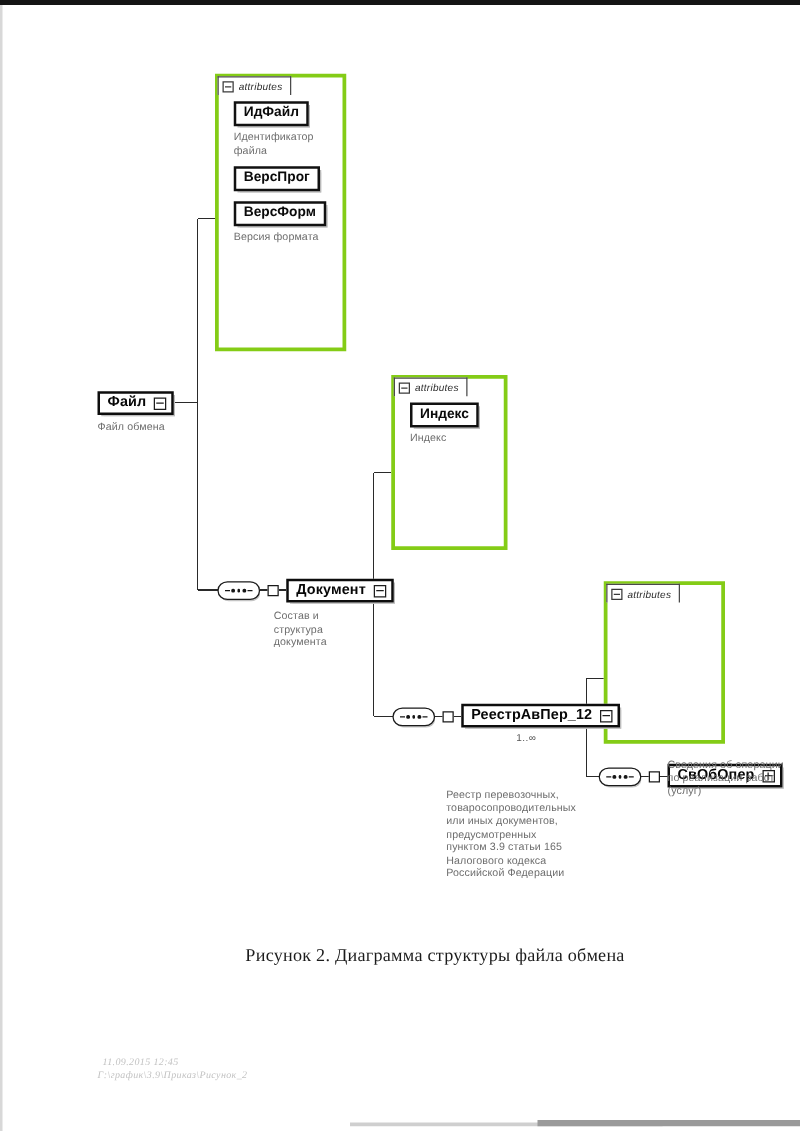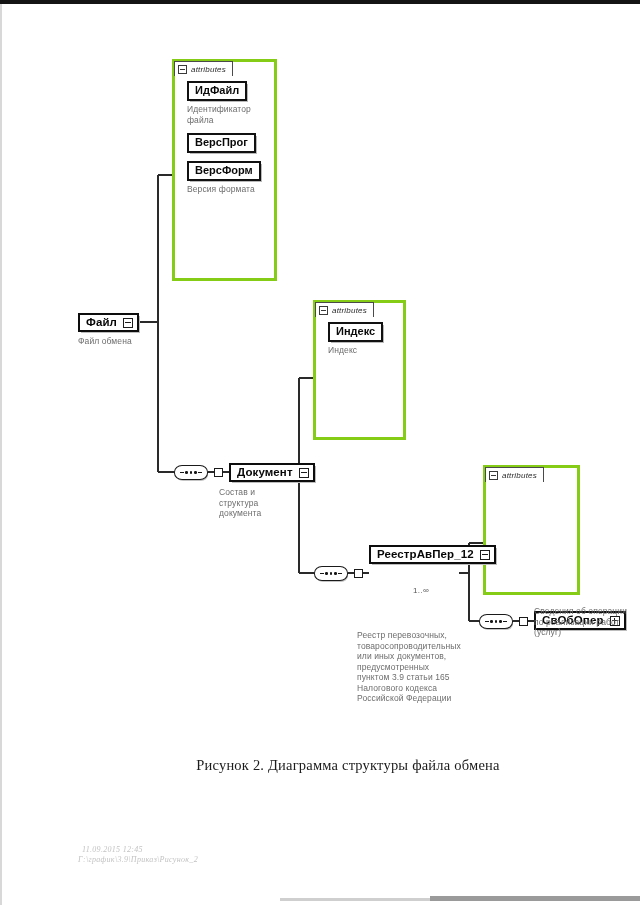--- a/index.html
+++ b/index.html
@@ -362,21 +362,21 @@
 
   <div class="seq" style="left:314px; top:566px;">
     <span class="seq-dots">
         <i></i>
         <i></i>
         <i></i>
       </span>
   </div>
   <div class="seq-stub" style="left:354px; top:569px;"></div>
 
-  <div class="node" style="left:369px; top:545px;">
+  <div class="node" style="left:369px; top:563px;">
     <div class="node-box">
       <span class="node-label">РеестрАвПер_12</span>
       <span class="node-toggle"></span>
     </div>
   </div>
   <div class="node-cardinality" style="left:413px; top:586px;">1..∞</div>
   <div class="node-caption" style="left:357px; top:630px; width:104px;">Реестр перевозочных, товаросопроводительных или иных документов, предусмотренных пунктом 3.9 статьи 165 Налогового кодекса Российской Федерации</div>
 
   <div class="seq" style="left:479px; top:614px;">
     <span class="seq-dots">

